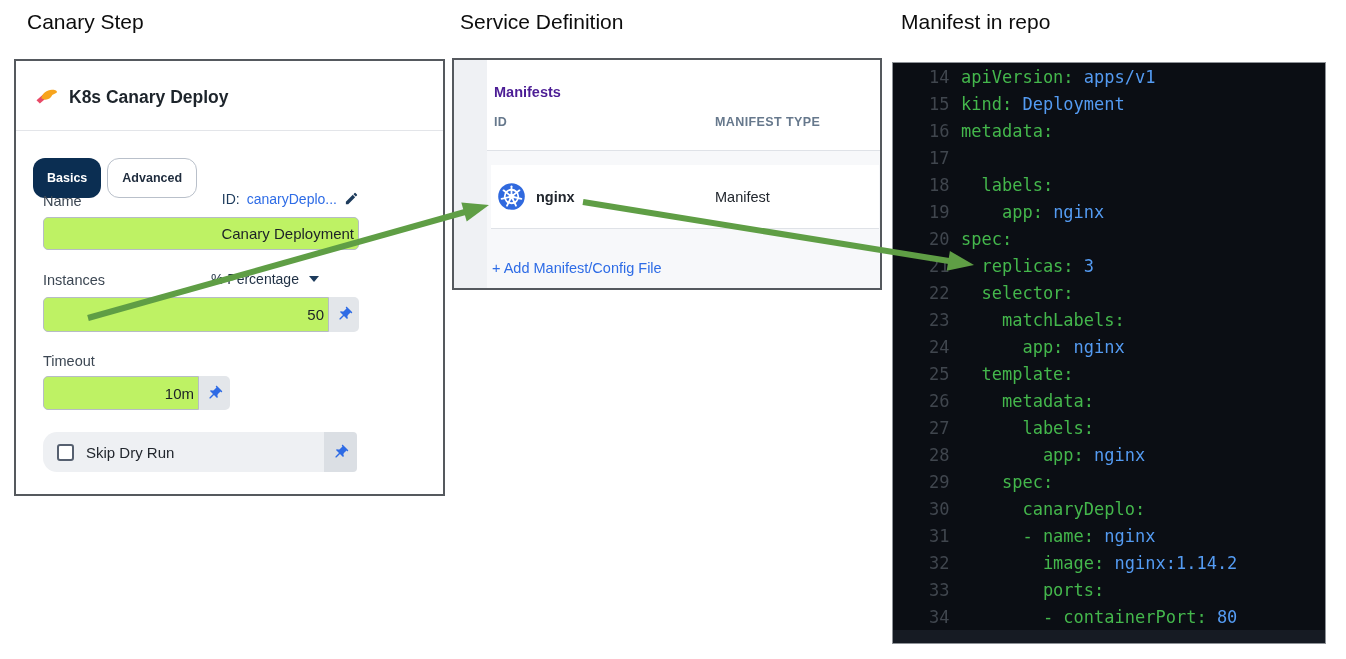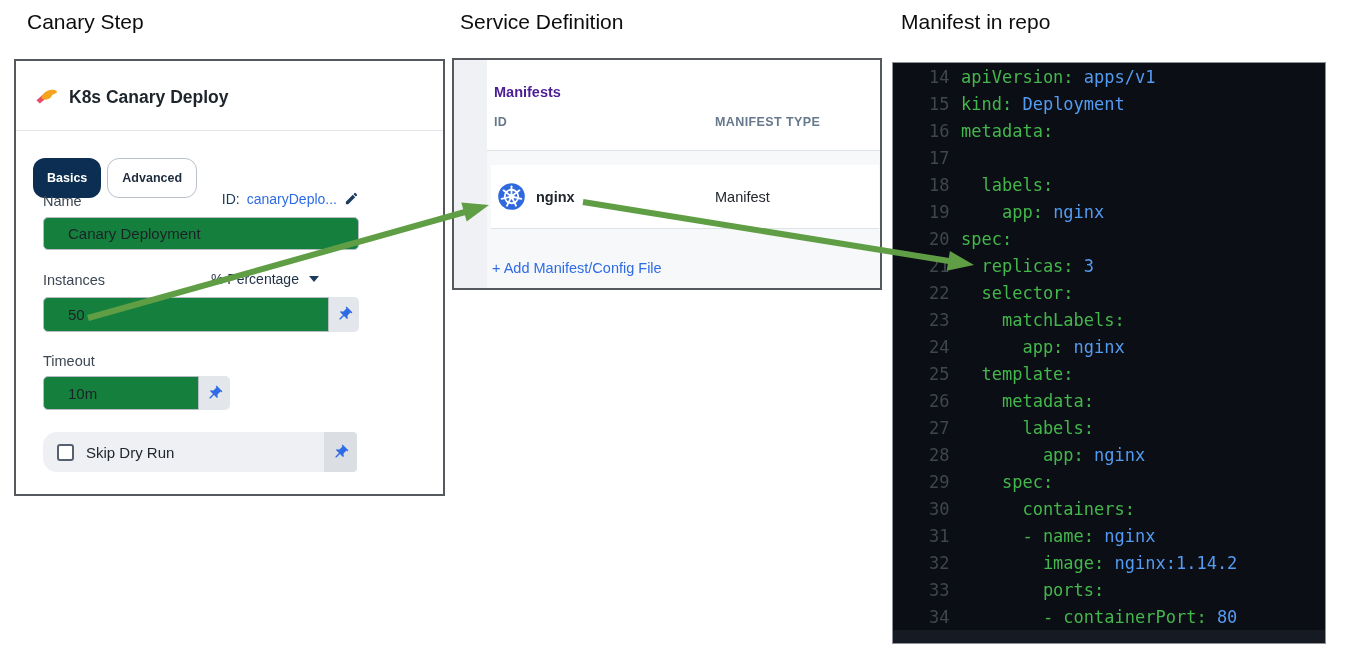--- a/index.html
+++ b/index.html
@@ -19,21 +19,21 @@
           font-size:12.5px; font-weight:700;margin-top:8px; }
   .pill.active { background:#0b2e52; color:#fff; }
   .pill.inactive { background:#fff; color:#1f2c3d; border:1px solid #b9c0ca; font-weight:600; }
   .field-label { font-size:14.5px; color:#3c4753; }
   .name-row { position:absolute; left:27px; top:130px; width:316px; display:flex;
               justify-content:space-between; align-items:center; }
   .id-group { display:flex; align-items:flex-start; gap:7px; }
   .id-text { font-size:14px; color:#1d3b5c; }
   .id-value { font-size:14px; color:#2e6ce6; }
   .ui-input { font-family:"Liberation Sans", sans-serif; font-size:15px; font-weight:500; color:#1c2127;
-              border:1px solid #b6bcc5; border-radius:5px; background:#15803d; padding:0 24px; outline:none; }
+              border:1px solid #b6bcc5; border-radius:5px; background:#bef264; padding:0 4px; outline:none;text-align:right; }
   .name-input { position:absolute; left:27px; top:156px; width:316px; height:33px; }
   .inst-row { position:absolute; left:27px; top:211px; width:290px; display:flex; align-items:center; }
   .unit-dd { position:absolute; left:195px; top:210px; display:flex; align-items:center; gap:10px; cursor:pointer; }
   .unit-label { font-size:14px; font-weight:500; color:#1f3044; }
   .caret-down { width:0; height:0; border-left:5px solid transparent; border-right:5px solid transparent;
                 border-top:6px solid #1d3b5c; }
   .input-group { position:absolute; display:flex; }
   .ig-50 { left:27px; top:236px; }
   .ig-50 input { width:286px; height:35px; border-radius:5px 0 0 5px; }
   .ig-10m { left:27px; top:315px; }
@@ -201,21 +201,21 @@
         <div class="code-line"><span class="ln">20</span><span class="code"><span class="ck">spec:</span></span></div>
         <div class="code-line"><span class="ln">21</span><span class="code"><span class="ck">  replicas:</span><span class="cv"> 3</span></span></div>
         <div class="code-line"><span class="ln">22</span><span class="code"><span class="ck">  selector:</span></span></div>
         <div class="code-line"><span class="ln">23</span><span class="code"><span class="ck">    matchLabels:</span></span></div>
         <div class="code-line"><span class="ln">24</span><span class="code"><span class="ck">      app:</span><span class="cv"> nginx</span></span></div>
         <div class="code-line"><span class="ln">25</span><span class="code"><span class="ck">  template:</span></span></div>
         <div class="code-line"><span class="ln">26</span><span class="code"><span class="ck">    metadata:</span></span></div>
         <div class="code-line"><span class="ln">27</span><span class="code"><span class="ck">      labels:</span></span></div>
         <div class="code-line"><span class="ln">28</span><span class="code"><span class="ck">        app:</span><span class="cv"> nginx</span></span></div>
         <div class="code-line"><span class="ln">29</span><span class="code"><span class="ck">    spec:</span></span></div>
-        <div class="code-line"><span class="ln">30</span><span class="code"><span class="ck">      containers:</span></span></div>
+        <div class="code-line"><span class="ln">30</span><span class="code"><span class="ck">      canaryDeplo:</span></span></div>
         <div class="code-line"><span class="ln">31</span><span class="code"><span class="ck">      - name:</span><span class="cv"> nginx</span></span></div>
         <div class="code-line"><span class="ln">32</span><span class="code"><span class="ck">        image:</span><span class="cv"> nginx:1.14.2</span></span></div>
         <div class="code-line"><span class="ln">33</span><span class="code"><span class="ck">        ports:</span></span></div>
         <div class="code-line"><span class="ln">34</span><span class="code"><span class="ck">        - containerPort:</span><span class="cv"> 80</span></span></div>
       </div>
     <div class="p3-footer"></div>
   </div>
 
   <svg class="overlay">
     <g>

